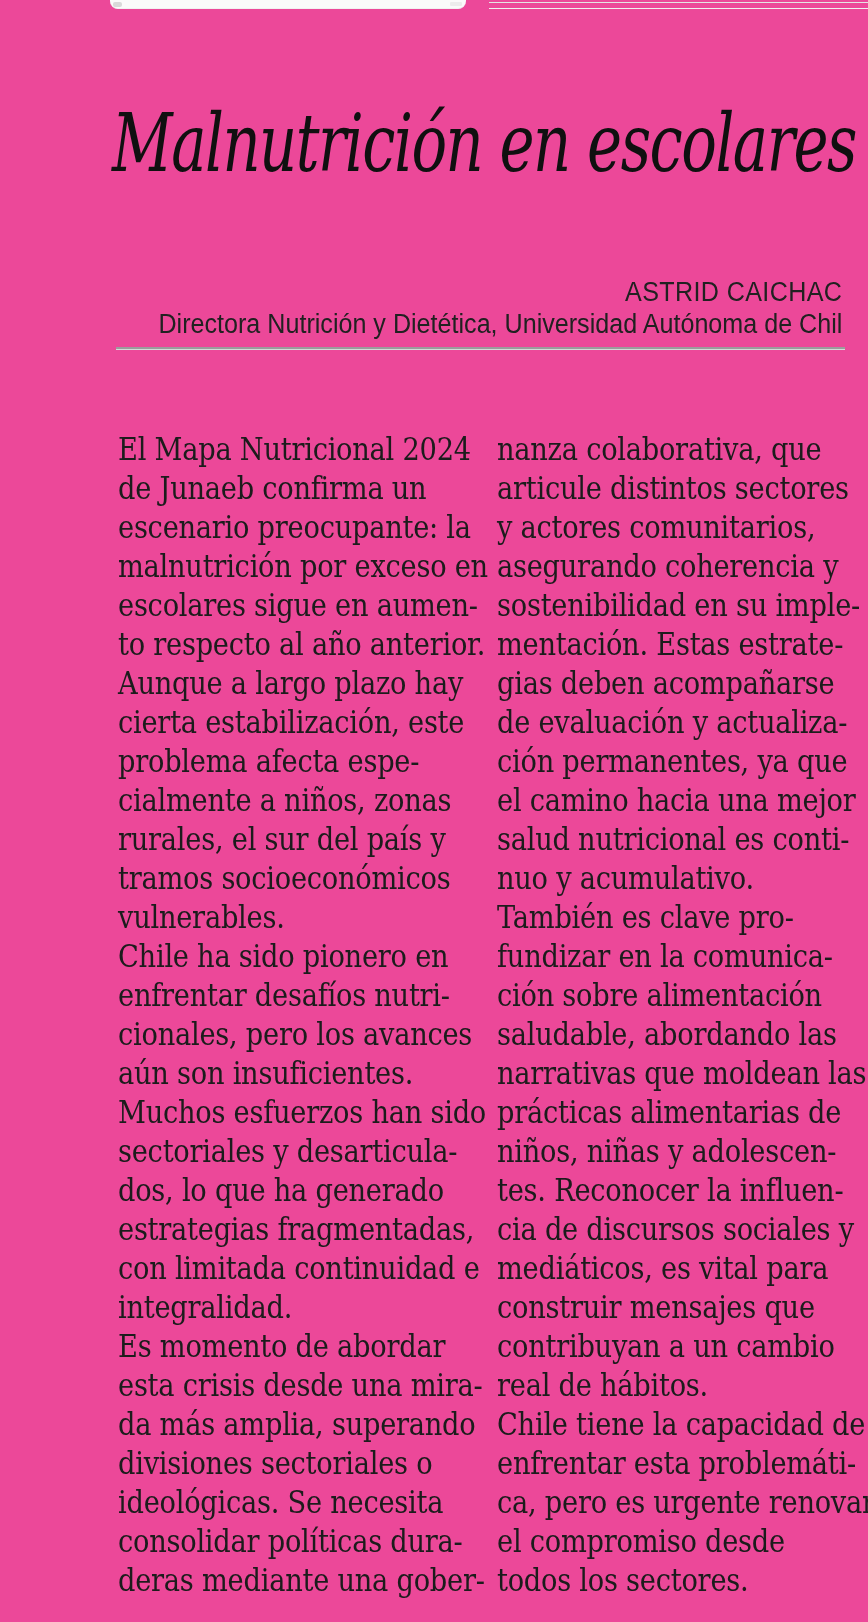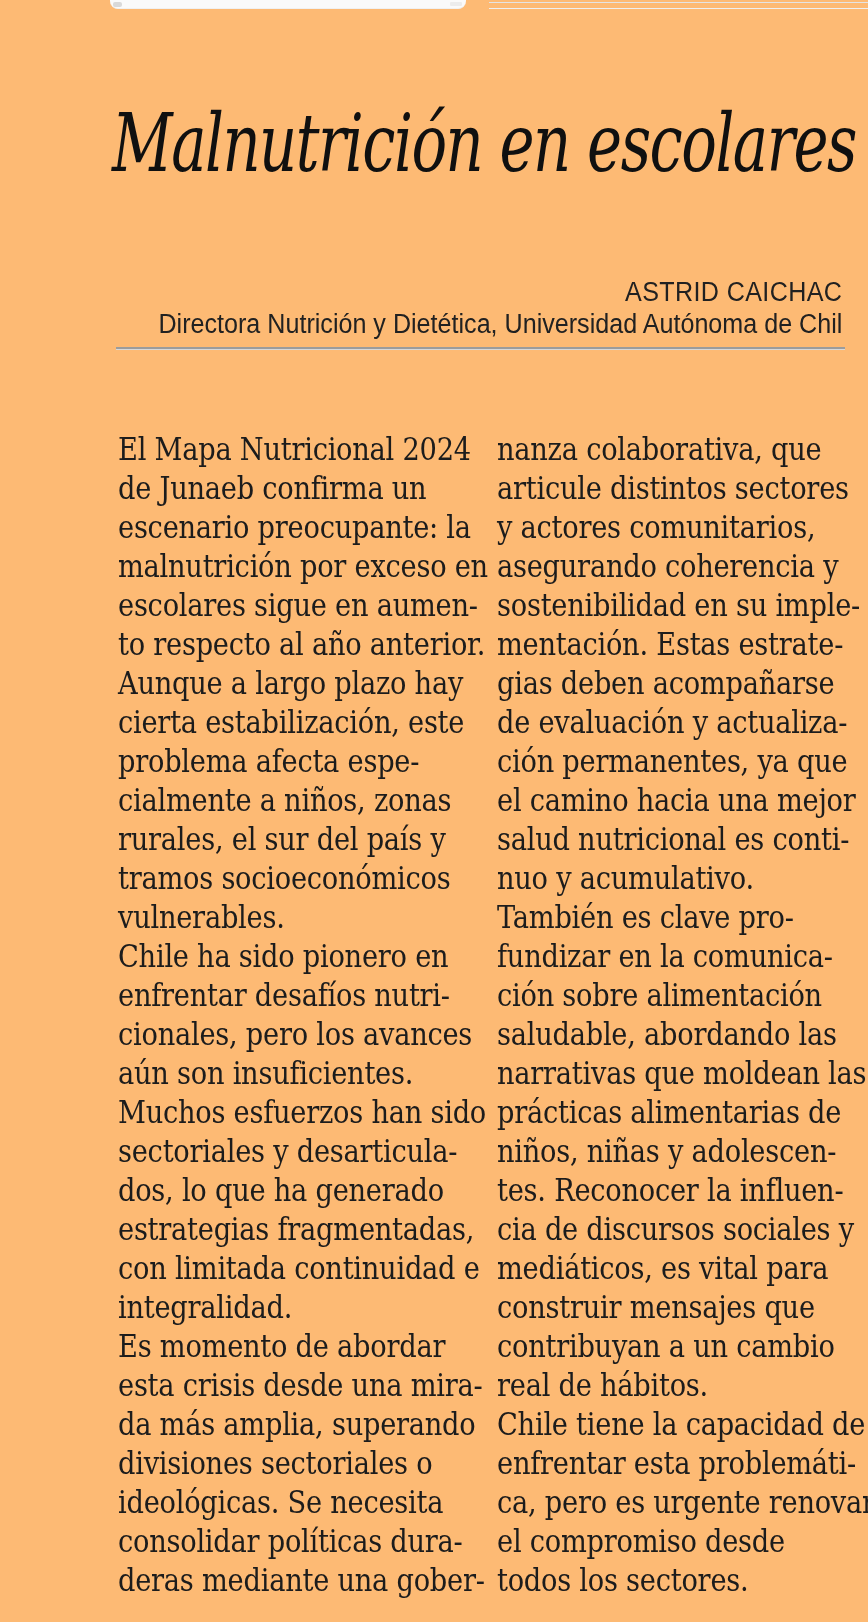--- a/index.html
+++ b/index.html
@@ -1,18 +1,18 @@
 <!DOCTYPE html>
 <html><head>
 <meta charset="utf-8">
 <style>
   html,body{margin:0;padding:0;background:#e9e9e9;}
   .page{
     position:relative;width:868px;height:1622px;margin:0 auto;
-    background:#fdba74;overflow:hidden;
+    background:#ec4899;overflow:hidden;
     font-family:"DejaVu Serif",serif;
   }
 
   
   .toolbar-remnant{
     position:absolute;left:110px;top:0;width:356px;height:8px;
     background:#fafafa;border-bottom:1px solid #f1f1f1;
     border-radius:0 0 8px 8px;
   }
   .corner-mark{

